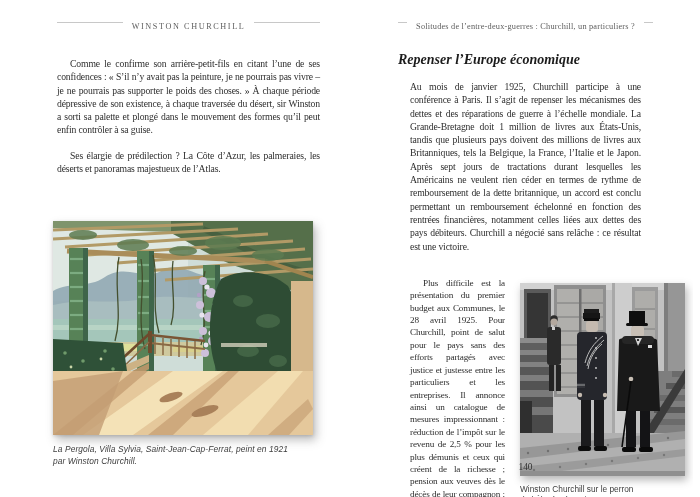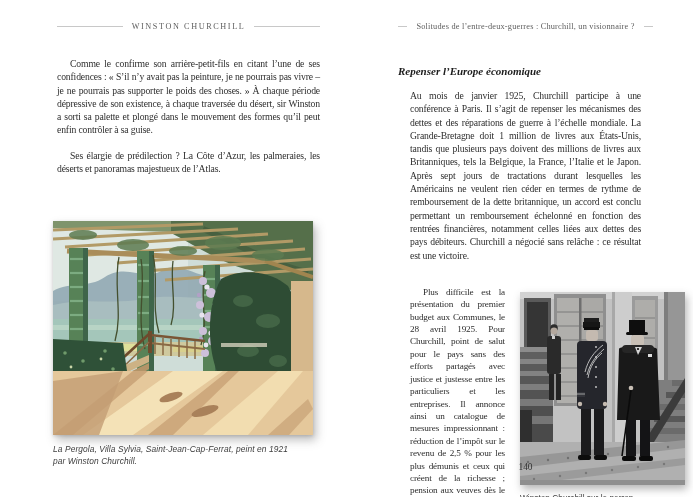--- a/index.html
+++ b/index.html
@@ -2,32 +2,32 @@
 <html lang="fr"><head>
 <meta charset="utf-8">
 <style>
   html,body{margin:0;padding:0;background:#ffffff;}
   .spread{position:relative;width:700px;height:497px;background:#ffffff;overflow:hidden;
           font-family:"Liberation Serif","DejaVu Serif",serif;}
   .page{position:absolute;top:0;height:497px;}
   .page-left{left:45px;width:287px;}
   .page-right{left:398px;width:255px;}
 
-  .running-head{display:flex;align-items:center;gap:9px;margin-top:22px;color:#646464;}
+  .running-head{display:flex;gap:9px;margin-top:22px;color:#646464;}
   .running-head .rule{flex:1;height:1px;background:#c8c8c8;}
   .page-left .running-head{padding:0 12px;}
   .head-text{font-size:8.2px;letter-spacing:1.6px;white-space:nowrap;color:#5d5d5d;}
   .page-right .head-text{letter-spacing:0.2px;font-size:8.3px;}
 
   .body-text{margin-top:26px;}
   p{margin:12px;text-align:justify;text-indent:13px;font-size:9.7px;line-height:13.3px;
     letter-spacing:-0.15px;color:#2e2e2e;}
   .page-right p.lead{text-indent:0;}
 
-  h2{font-style:italic;font-weight:bold;font-size:11px;margin:34px 0 3px;color:#1c1c1c;}
+  h2{font-style:italic;font-weight:bold;font-size:14px;margin:21px 0 3px;color:#1c1c1c;}
 
   figure{padding:8px;}
   .painting-fig{margin:38px 0 0 0;width:260px;}
   .painting{width:260px;height:214px;box-shadow:3px 5px 9px rgba(70,70,70,.35),0 1px 3px rgba(0,0,0,.15);}
   .painting svg,.photo svg{display:block;}
   .painting-fig figcaption{margin-top:9px;font-family:"Liberation Sans","DejaVu Sans",sans-serif;
     font-style:italic;font-size:8.4px;line-height:11.8px;color:#3c3c3c;white-space:pre-line;letter-spacing:.1px;}
 
   .wrap{width:295px;max-height:246px;overflow:hidden;}
   .wrap p{font-size:9.2px;line-height:12.4px;}
@@ -227,21 +227,21 @@
       </div>
       <figcaption>La Pergola, Villa Sylvia, Saint-Jean-Cap-Ferrat, peint en 1921
 par Winston Churchill.</figcaption>
     </figure>
 
   </section>
 
   <section class="page page-right">
     <header class="running-head">
       <span class="rule"></span>
-      <span class="head-text">Solitudes de l’entre-deux-guerres : Churchill, un visionnaire ?</span>
+      <span class="head-text">Solitudes de l’entre-deux-guerres : Churchill, un particuliers ?</span>
       <span class="rule"></span>
     </header>
 
     <h2>Repenser l’Europe économique</h2>
     <p class="lead">Au mois de janvier 1925, Churchill participe à une conférence à Paris. Il s’agit de repenser les mécanismes des dettes et des réparations de guerre à l’échelle mondiale. La Grande-Bretagne doit 1 million de livres aux États-Unis, tandis que plusieurs pays doivent des millions de livres aux Britanniques, tels la Belgique, la France, l’Italie et le Japon. Après sept jours de tractations durant lesquelles les Américains ne veulent rien céder en termes de rythme de remboursement de la dette britannique, un accord est conclu permettant un remboursement échelonné en fonction des rentrées financières, notamment celles liées aux dettes des pays débiteurs. Churchill a négocié sans relâche : ce résultat est une victoire.</p>
 
     <div class="wrap">
       <figure class="photo-fig">
         <div class="photo">
           <svg viewBox="0 0 165 193" width="100%" height="100%" preserveAspectRatio="none">

